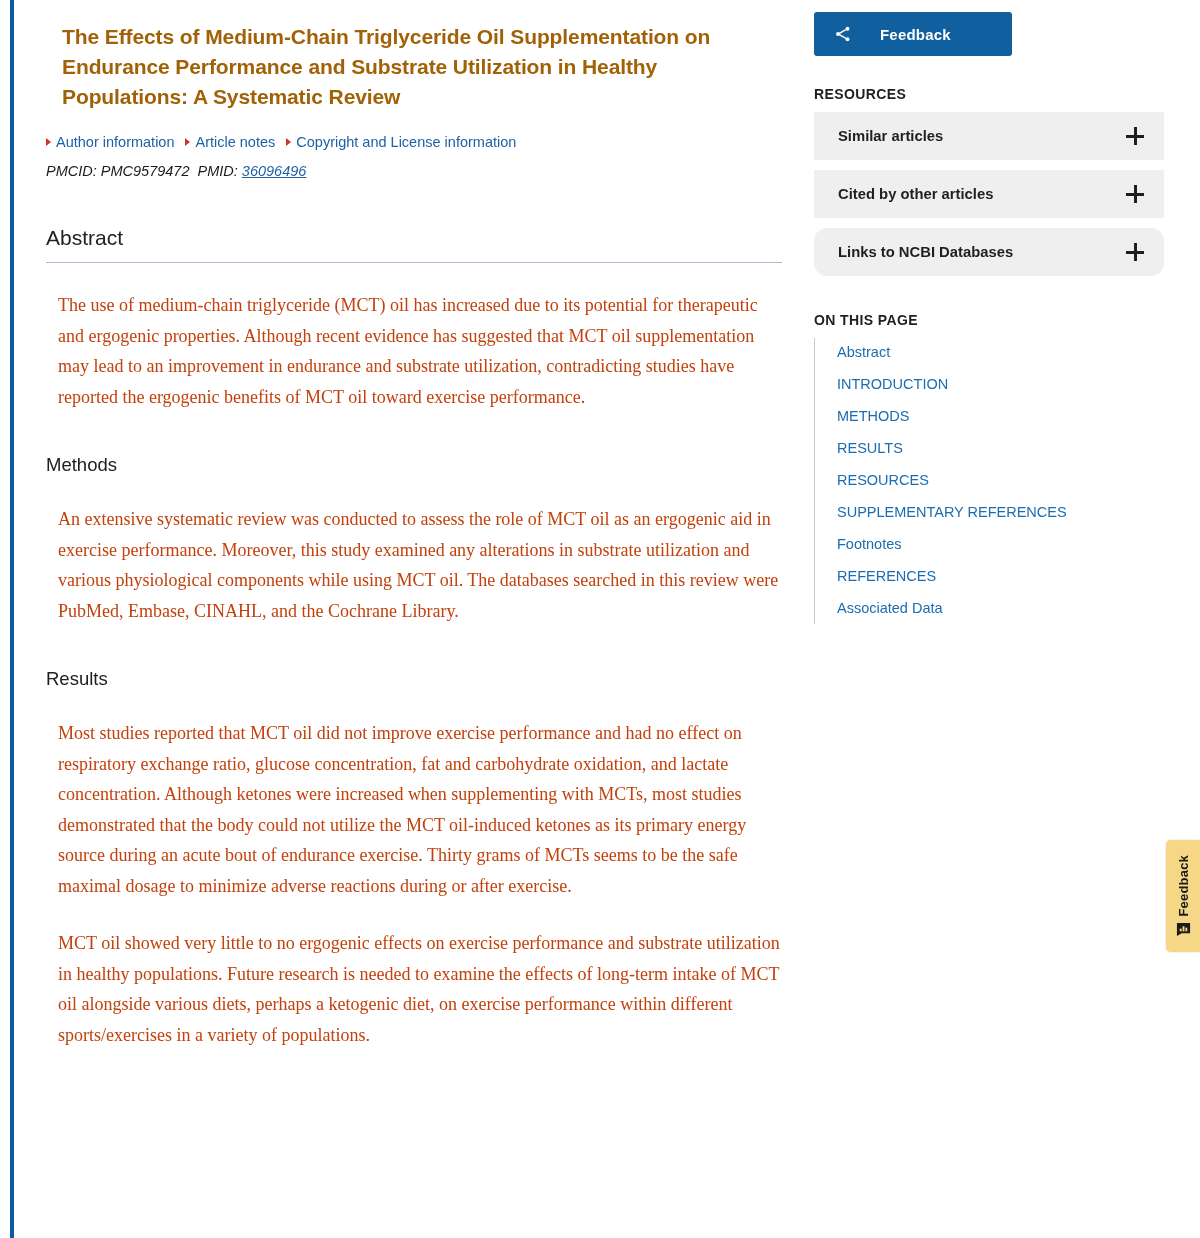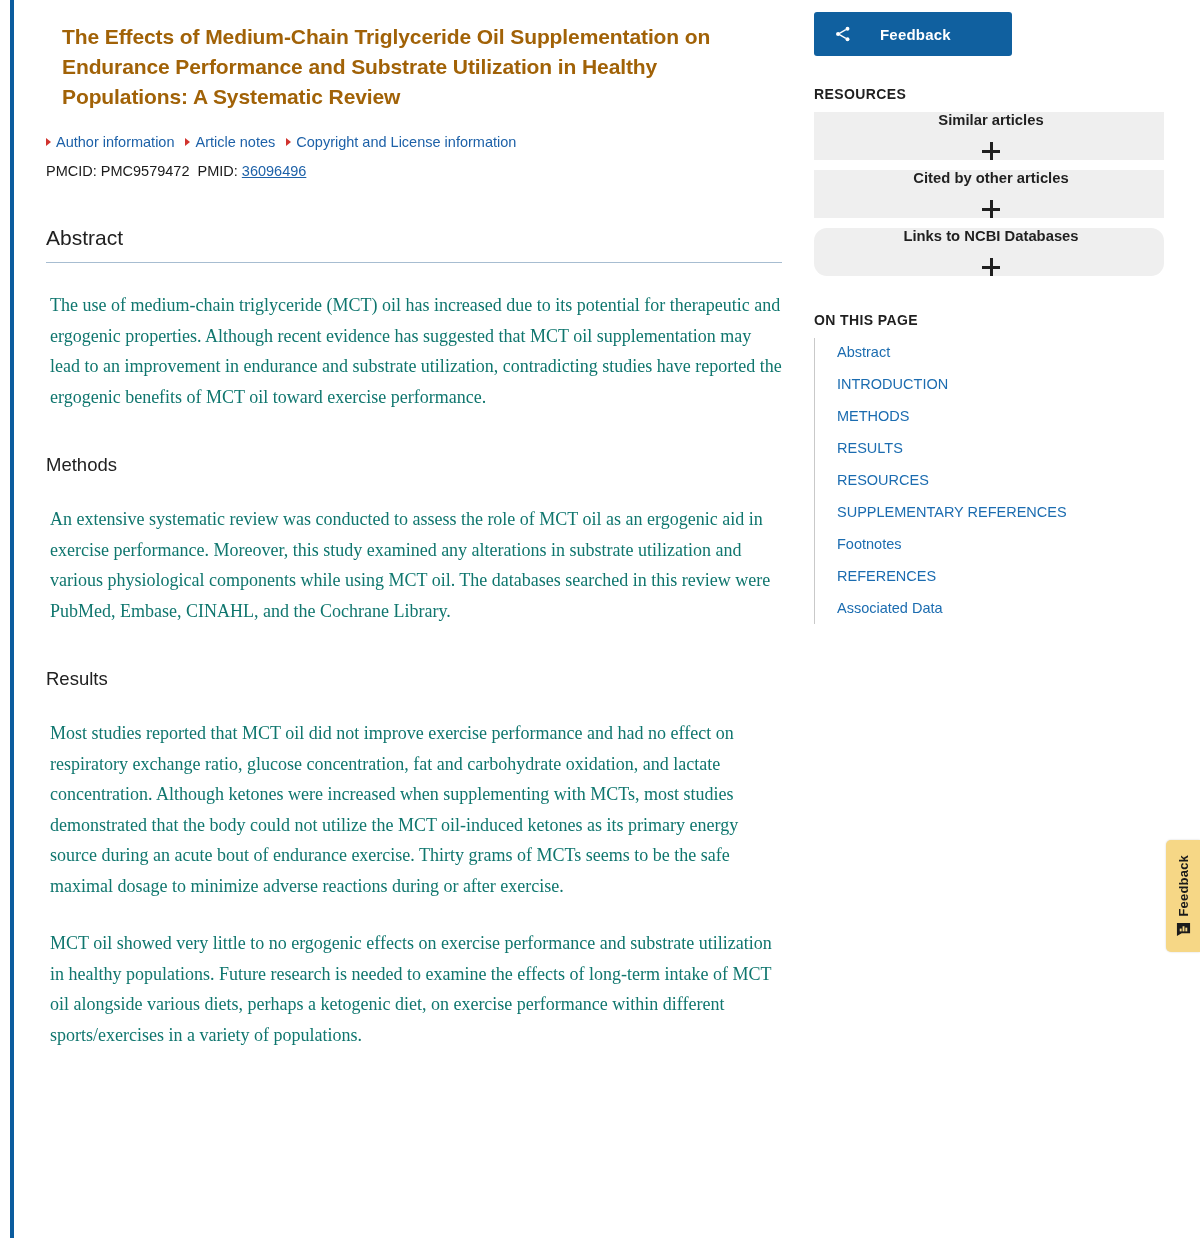--- a/index.html
+++ b/index.html
@@ -103,20 +103,21 @@
     border-bottom: 4px solid transparent;
     margin-right: 5px;
   }
 
   
   .ids {
     font-size: 14.5px;
     line-height: 20px;
     color: #1b1b1b;
     margin: 0 0 44px 0;
+    font-style: italic;
   }
   .ids .pmid-link {
     color: #1d61a8;
     text-decoration: underline;
     cursor: pointer;
   }
 
   
   .abstract-heading {
     font-size: 21px;
@@ -132,22 +133,22 @@
     font-size: 18.5px;
     line-height: 24px;
     font-weight: normal;
     color: #212121;
     margin: 41px 0 0 0;
   }
   .body-p {
     font-family: "Liberation Serif", serif;
     font-size: 18px;
     line-height: 30.5px;
-    color: #0f766e;
-    margin: 27px 0 0 4px;
+    color: #c2410c;
+    margin: 27px 0 0 12px;
     max-width: 740px;
   }
 
   
   .permalink-btn {
     display: flex;
     align-items: center;
     justify-content: flex-start;
     width: 198px;
     height: 44px;
@@ -185,21 +186,20 @@
   .acc-row {
     display: flex;
     align-items: center;
     justify-content: space-between;
     background: #efefef;
     height: 48px;
     padding: 0 20px 0 24px;
     margin-bottom: 10px;
     cursor: pointer;
     width: 350px;
-    flex-direction: column;
   }
   .acc-row:last-child { margin-bottom: 0; border-radius: 13px; }
   .acc-title {
     font-size: 14.8px;
     font-weight: bold;
     color: #1f1f1f;
   }
   .acc-plus {
     position: relative;
     width: 18px; height: 18px;

